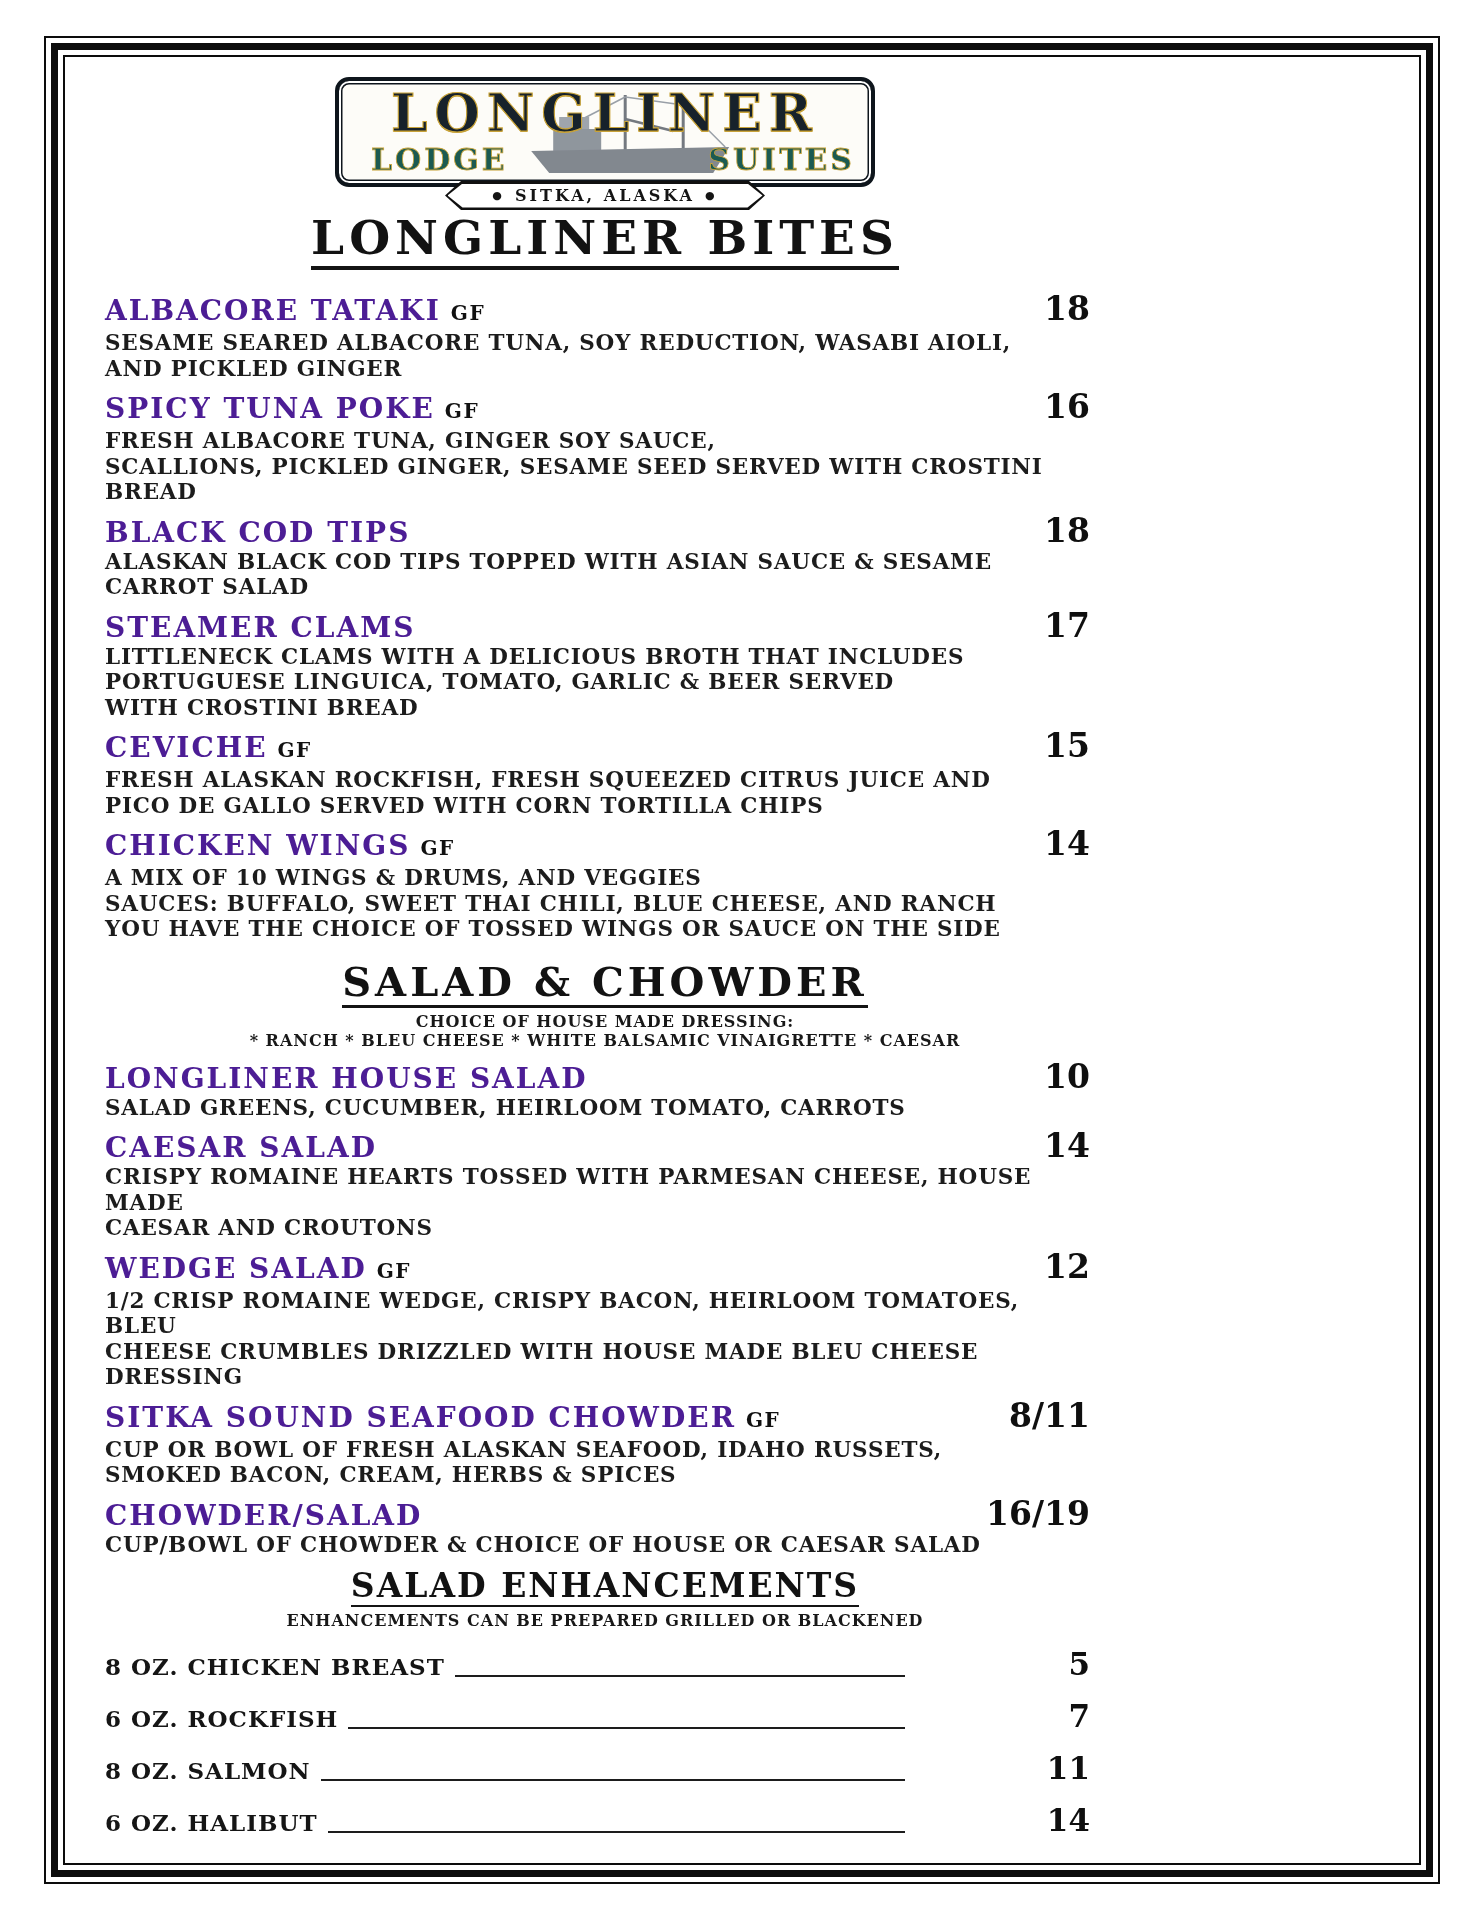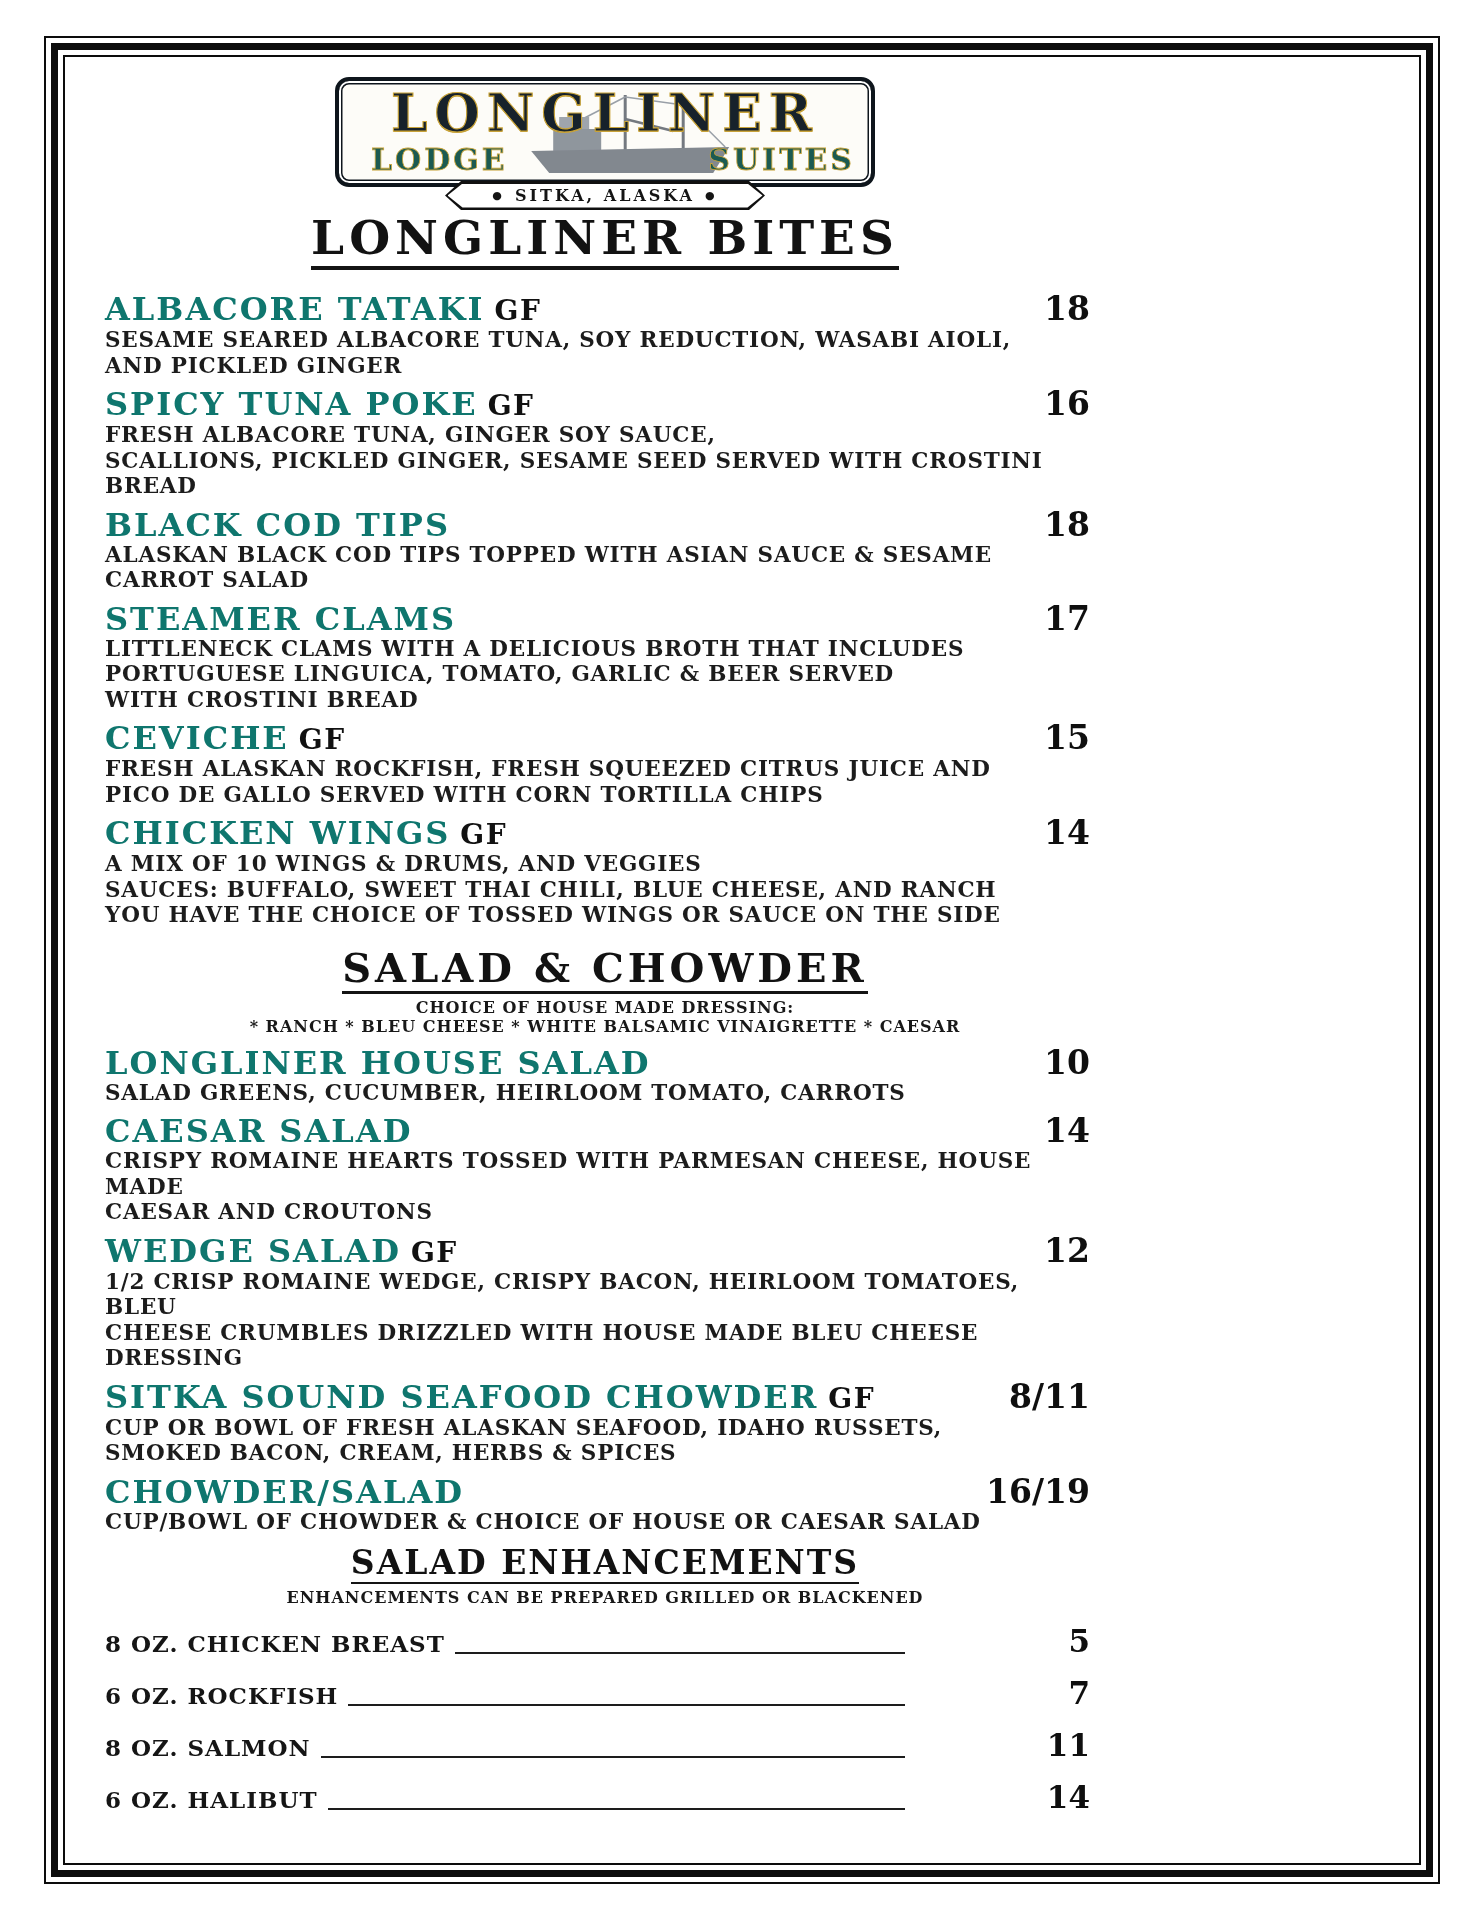--- a/index.html
+++ b/index.html
@@ -85,22 +85,22 @@
     color: #121212;
   }
   .section-head.small { font-size: 33px; letter-spacing: 2px; border-bottom-width: 2.5px; }
   .section-sub { width: 1000px; text-align: center; font-size: 16px; font-weight: bold;
     letter-spacing: 1px; margin-top: 4px; color: #181818; }
 
   
   .items { width: 985px; margin-top: 22px; }
   .item { margin-bottom: 9px; }
   .item-head { display: flex; align-items: baseline; line-height: 33px; }
-  .item-name { font-size: 32px; font-weight: bold; letter-spacing: 2px; color: #0f766e; white-space: nowrap; }
-  .gf { font-size: 28px; font-weight: bold; letter-spacing: 1.5px; margin-left: 10px; color: #111; }
+  .item-name { font-size: 28px; font-weight: bold; letter-spacing: 2px; color: #4c1d95; white-space: nowrap; }
+  .gf { font-size: 20px; font-weight: bold; letter-spacing: 1.5px; margin-left: 10px; color: #111; }
   .price { margin-left: auto; font-size: 33px; font-weight: bold; color: #0f0f0f; white-space: nowrap; }
   .item-desc { font-size: 21.5px; font-weight: bold; letter-spacing: 0.8px;
     line-height: 25.5px; white-space: pre-line; color: #1c1c1c; }
 
   
   .enh-list { width: 985px; margin-top: 10px; }
   .enh-row { display: flex; align-items: baseline; margin: 16px 0; }
   .enh-label { font-size: 23px; font-weight: bold; letter-spacing: 1px; white-space: nowrap; color: #151515; }
   .enh-fill { flex: 1; align-self: flex-end; border-bottom: 2.2px solid #1d1d1d;
     margin: 0 125px 5px 10px; height: 1px; }

